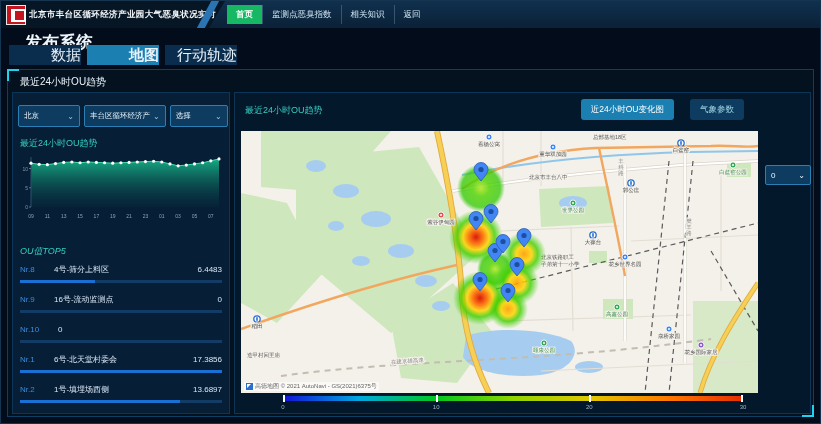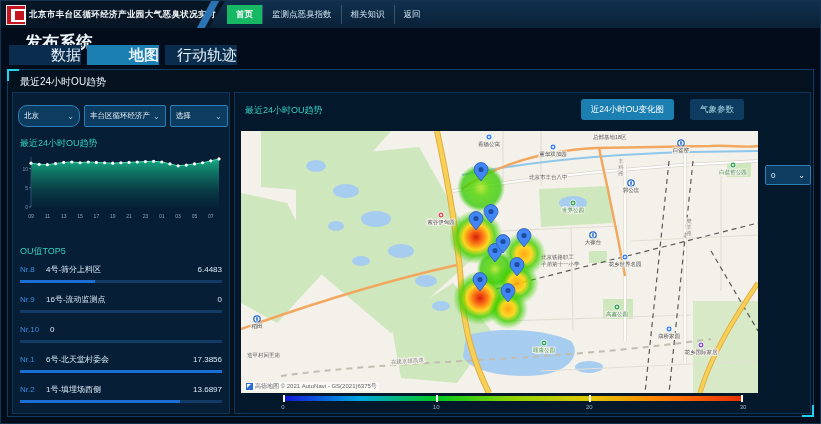--- a/index.html
+++ b/index.html
@@ -30,28 +30,28 @@
   .panel-title{position:absolute;left:12px;top:5px;font-size:10px;color:#e9f3fb;}
   .card{position:absolute;background:#051b30;border:1px solid #0d3557;box-sizing:border-box;}
   .card.left{left:4px;top:22px;width:218px;height:322px;background:#061e36;}
   .card.right{left:226px;top:22px;width:577px;height:322px;background:#04182c;}
   
   .selects{position:absolute;left:5px;right:5px;top:12px;display:flex;gap:4px;}
   .select{height:22px;background:#0e3c60;border:1px solid #2b7fb4;border-radius:2px;display:flex;align-items:center;
           justify-content:space-between;padding:0 5px;font-size:7.5px;color:#eef6fc;cursor:pointer;box-sizing:border-box;}
   .select .val{overflow:hidden;white-space:nowrap;text-overflow:ellipsis;}
   .select .chev{color:#9fc8e0;font-size:8px;margin-left:3px;}
-  .sel-city{flex:0 0 62px;border-radius:9px;} .sel-district{flex:1 1 auto;} .sel-station{flex:0 0 58px;}
+  .sel-city{flex:0 0 62px;} .sel-district{flex:1 1 auto;} .sel-station{flex:0 0 58px;}
   .teal-label{color:#35cfc0;font-size:9px;}
   .trend-title{position:absolute;left:7px;top:44px;}
   #trend-svg{position:absolute;left:2px;top:56px;}
-  .top5-title{position:absolute;left:7px;top:152px;}
+  .top5-title{position:absolute;left:7px;top:152px;font-style:italic;}
   .top5-list{position:absolute;left:7px;right:7px;top:166px;}
   .top5-item{height:30px;cursor:pointer;}
-  .t5-row{display:flex;align-items:center;font-size:8px;line-height:10px;padding-top:6px;}
+  .t5-row{display:flex;align-items:center;font-size:8px;line-height:10px;padding-top:6px;gap:8px;}
   .t5-rank{flex:0 0 26px;color:#3b8de0;}
   .t5-name{flex:1 1 auto;color:#d9e7f6;overflow:hidden;white-space:nowrap;text-overflow:ellipsis;}
   .t5-val{color:#d9e7f6;margin-left:4px;}
   .t5-track{position:relative;height:3px;background:#123c66;margin-top:5px;}
   .t5-fill{position:absolute;left:0;top:0;bottom:0;background:#1a6fd4;}
   
   .map-title{position:absolute;left:10px;top:11px;}
   .map-btns{position:absolute;top:6px;right:66px;display:flex;gap:16px;}
   .map-btn{height:21px;line-height:21px;padding:0 10px;font-size:8.5px;border-radius:3px;background:#0e3c60;color:#9fd4e0;cursor:pointer;white-space:nowrap;}
   .map-btn.active{background:#1b7fb2;color:#fff;}

